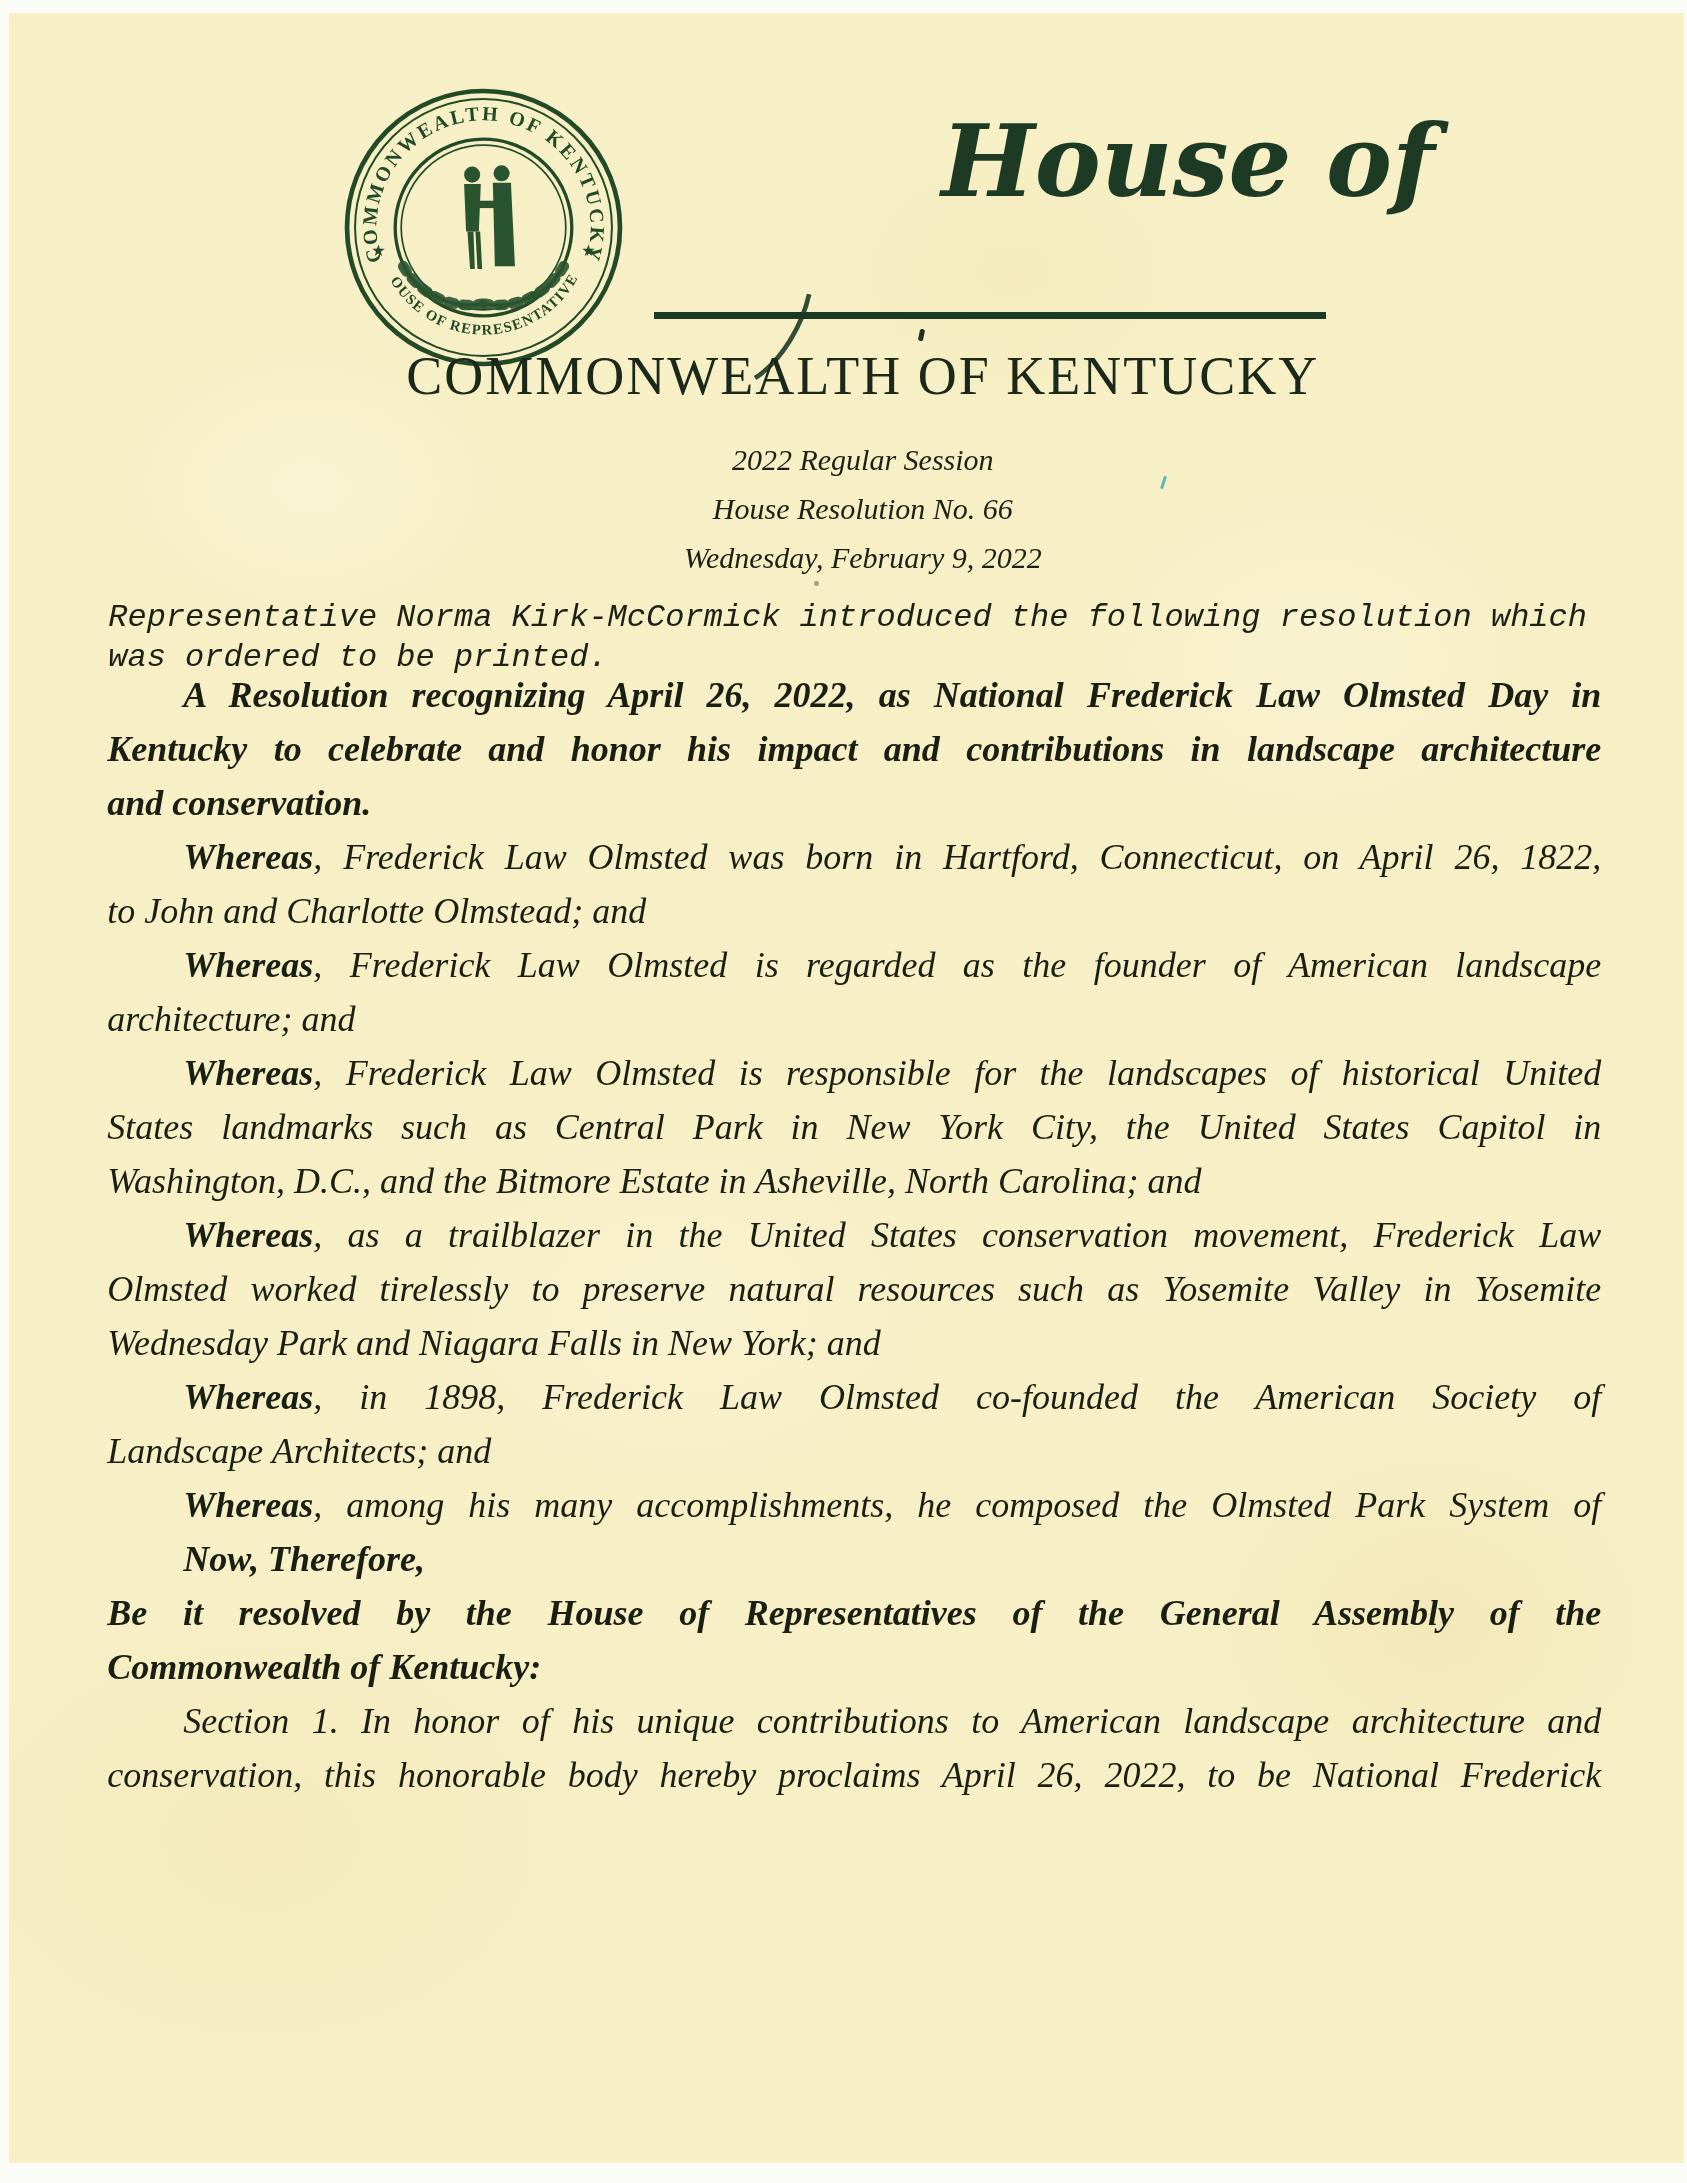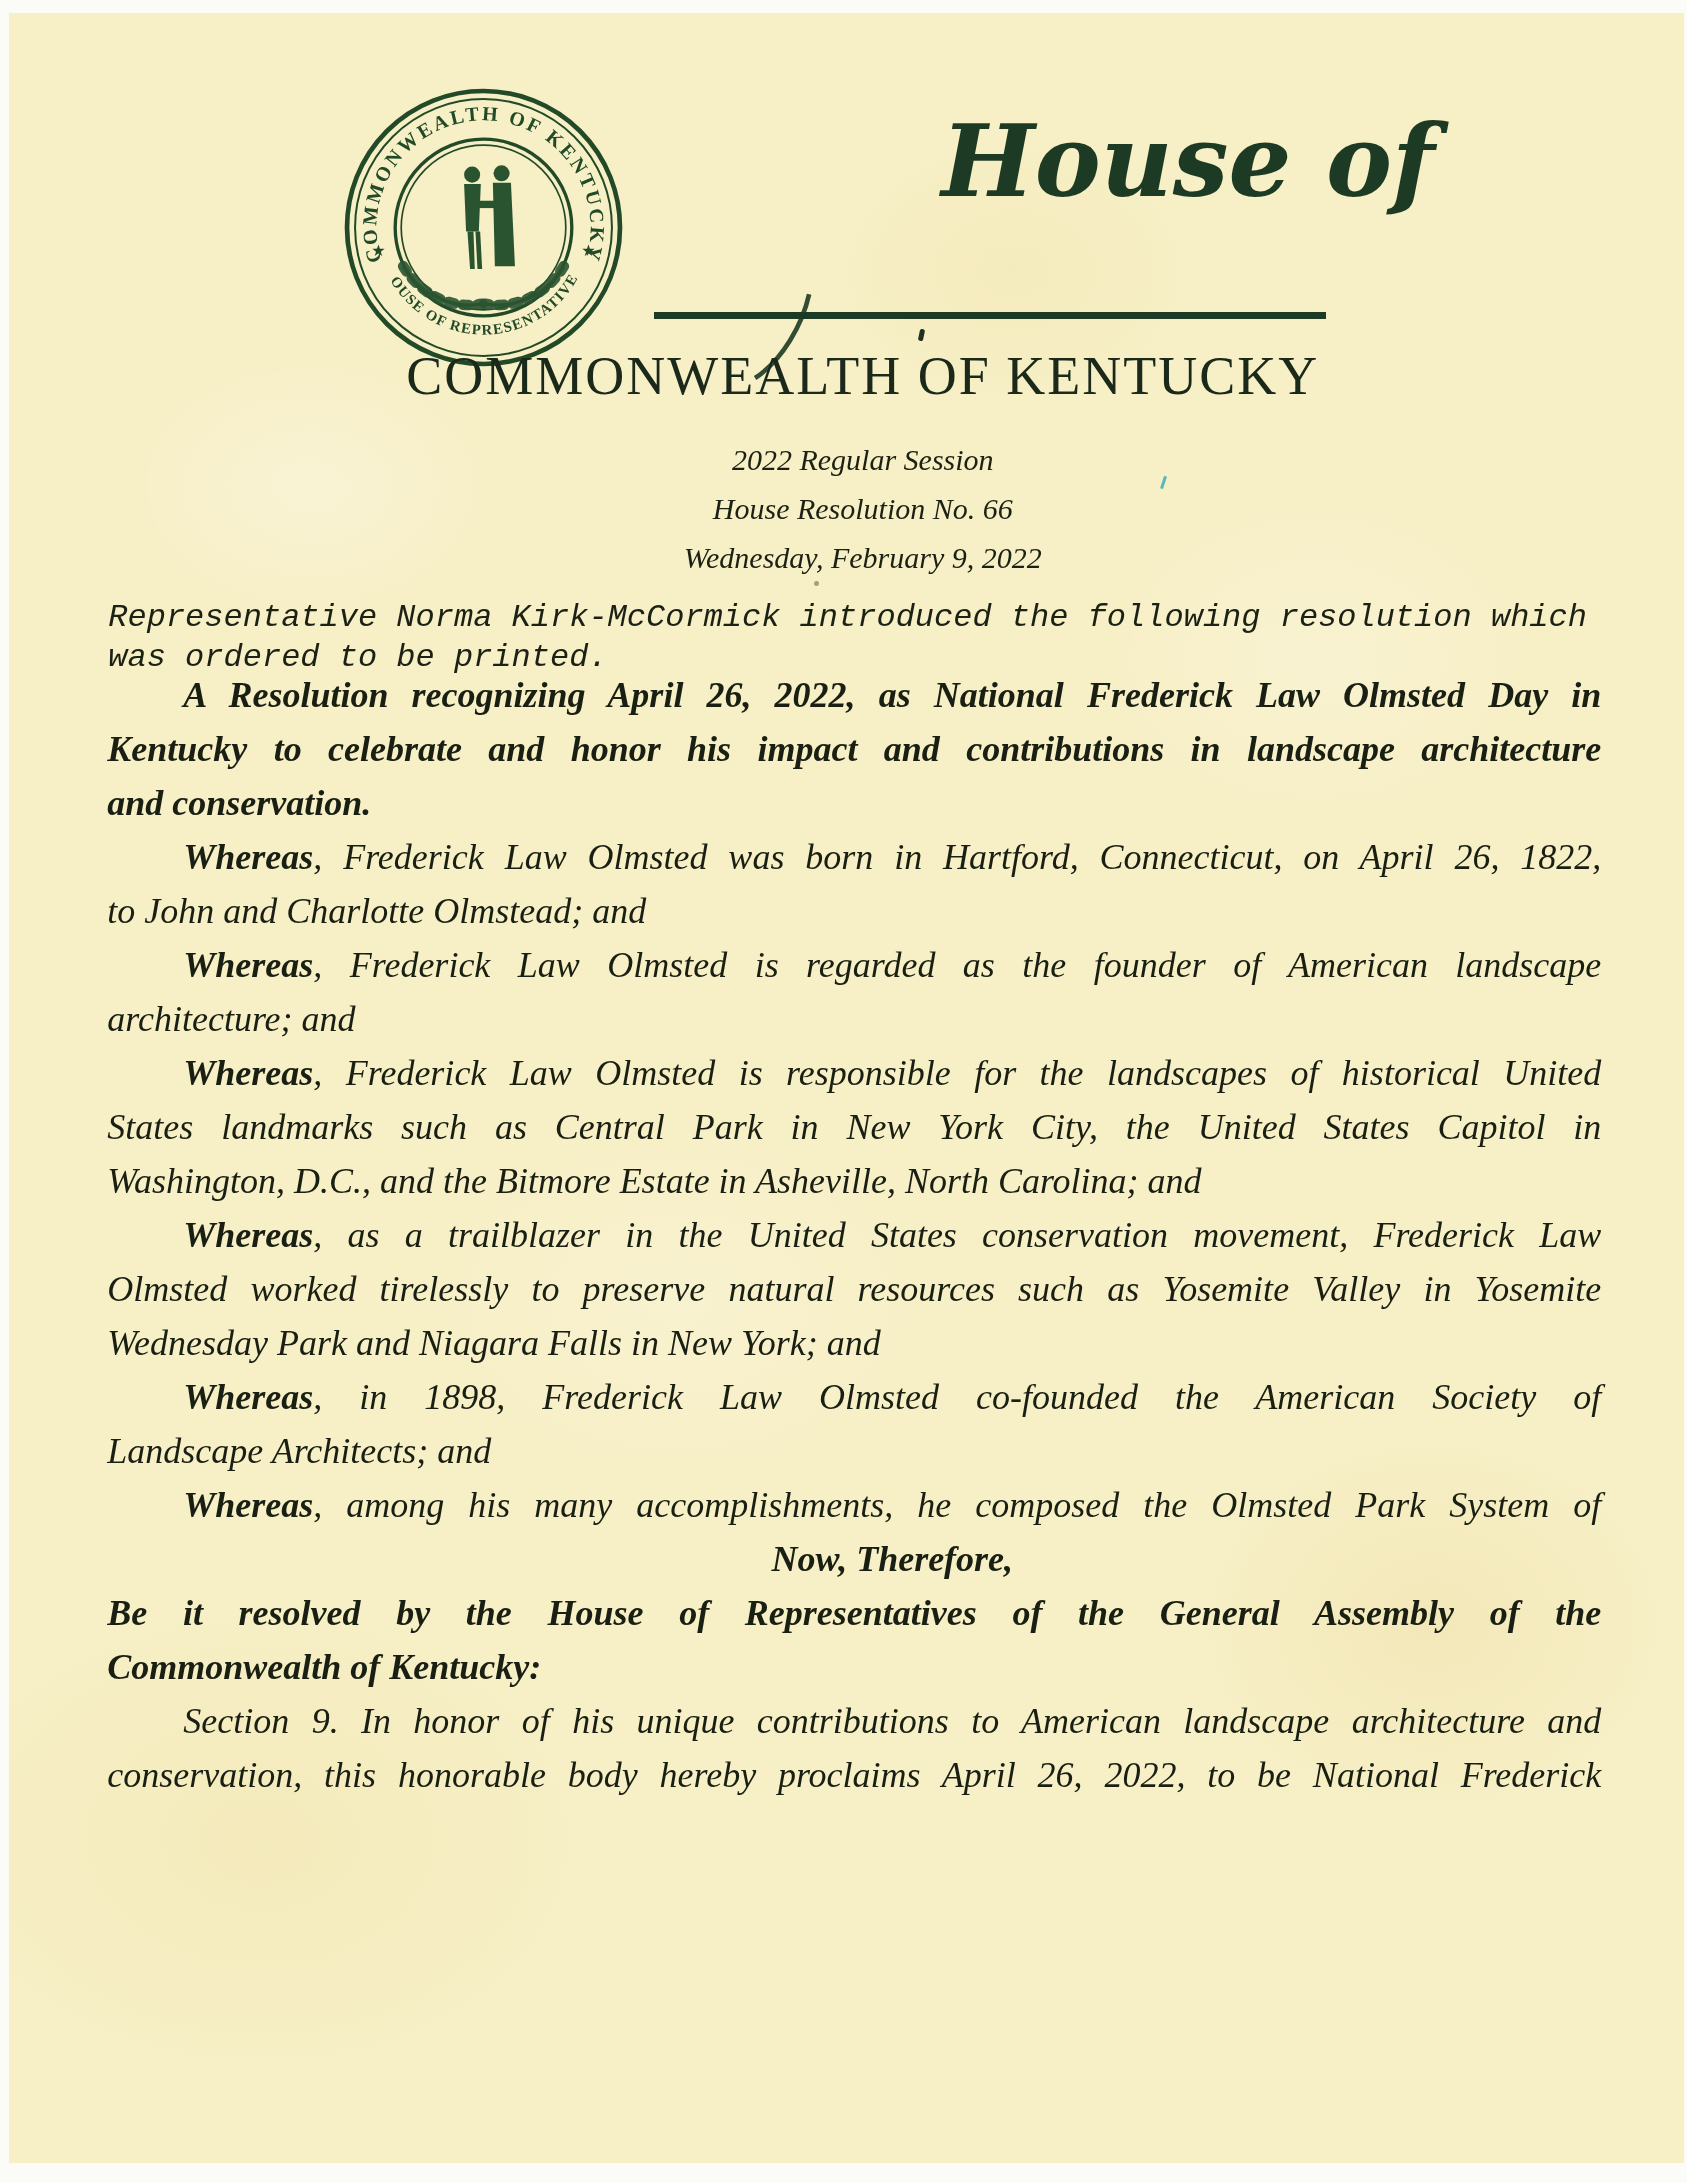--- a/index.html
+++ b/index.html
@@ -54,21 +54,21 @@
   }
   
   .bodytext{
     position:absolute;left:98px;top:655px;width:1494px;
     font-family:"Liberation Serif",serif;font-style:italic;font-size:36px;
     color:#191f12;
   }
   .line{height:54px;line-height:54px;}
   .line.j{text-align:justify;text-align-last:justify;}
   .line.l{text-align:left;}
-  .line.indent{text-indent:76px;text-align:center;}
+  .line.indent{text-indent:76px;}
   .b{font-weight:bold;}
   
   .tick{position:absolute;left:1153px;top:463px;width:3.3px;height:13.2px;background:#2aa3b5;transform:rotate(18deg);opacity:.75;}
   .apos{position:absolute;left:910px;top:316px;width:4.6px;height:12px;background:#22301f;border-radius:2px;transform:rotate(12deg);}
   .dotmark{position:absolute;left:805px;top:568px;width:4.6px;height:4.6px;background:#6b6b52;border-radius:50%;opacity:.6;}
 </style>
 </head>
 <body>
 
 <div class="page">
@@ -132,21 +132,21 @@
       <div class="line l"><span class="b"></span><span>Washington, D.C., and the Bitmore Estate in Asheville, North Carolina; and</span></div>
       <div class="line j indent"><span class="b">Whereas</span><span>, as a trailblazer in the United States conservation movement, Frederick Law</span></div>
       <div class="line j"><span class="b"></span><span>Olmsted worked tirelessly to preserve natural resources such as Yosemite Valley in Yosemite</span></div>
       <div class="line l"><span class="b"></span><span>Wednesday Park and Niagara Falls in New York; and</span></div>
       <div class="line j indent"><span class="b">Whereas</span><span>, in 1898, Frederick Law Olmsted co-founded the American Society of</span></div>
       <div class="line l"><span class="b"></span><span>Landscape Architects; and</span></div>
       <div class="line j indent"><span class="b">Whereas</span><span>, among his many accomplishments, he composed the Olmsted Park System of</span></div>
       <div class="line l indent"><span class="b">Now, Therefore,</span><span></span></div>
       <div class="line j"><span class="b">Be it resolved by the House of Representatives of the General Assembly of the</span><span></span></div>
       <div class="line l"><span class="b">Commonwealth of Kentucky:</span><span></span></div>
-      <div class="line j indent"><span class="b"></span><span>Section 9. In honor of his unique contributions to American landscape architecture and</span></div>
+      <div class="line j indent"><span class="b"></span><span>Section 1. In honor of his unique contributions to American landscape architecture and</span></div>
       <div class="line j"><span class="b"></span><span>conservation, this honorable body hereby proclaims April 26, 2022, to be National Frederick</span></div>
     </div>
 
     <div class="tick"></div>
     <div class="apos"></div>
     <div class="dotmark"></div>
 
   </div>
 </div>
 

